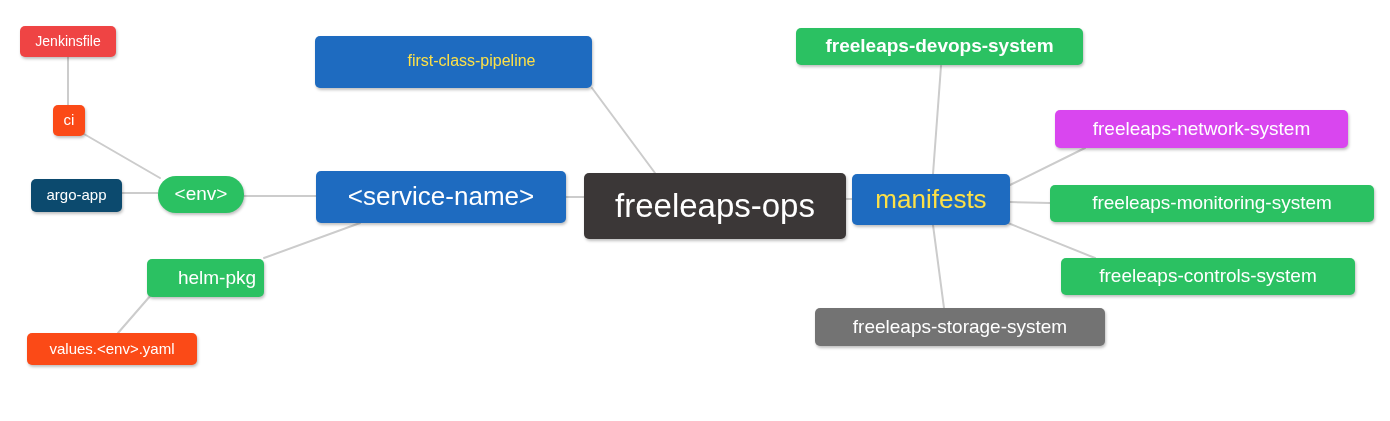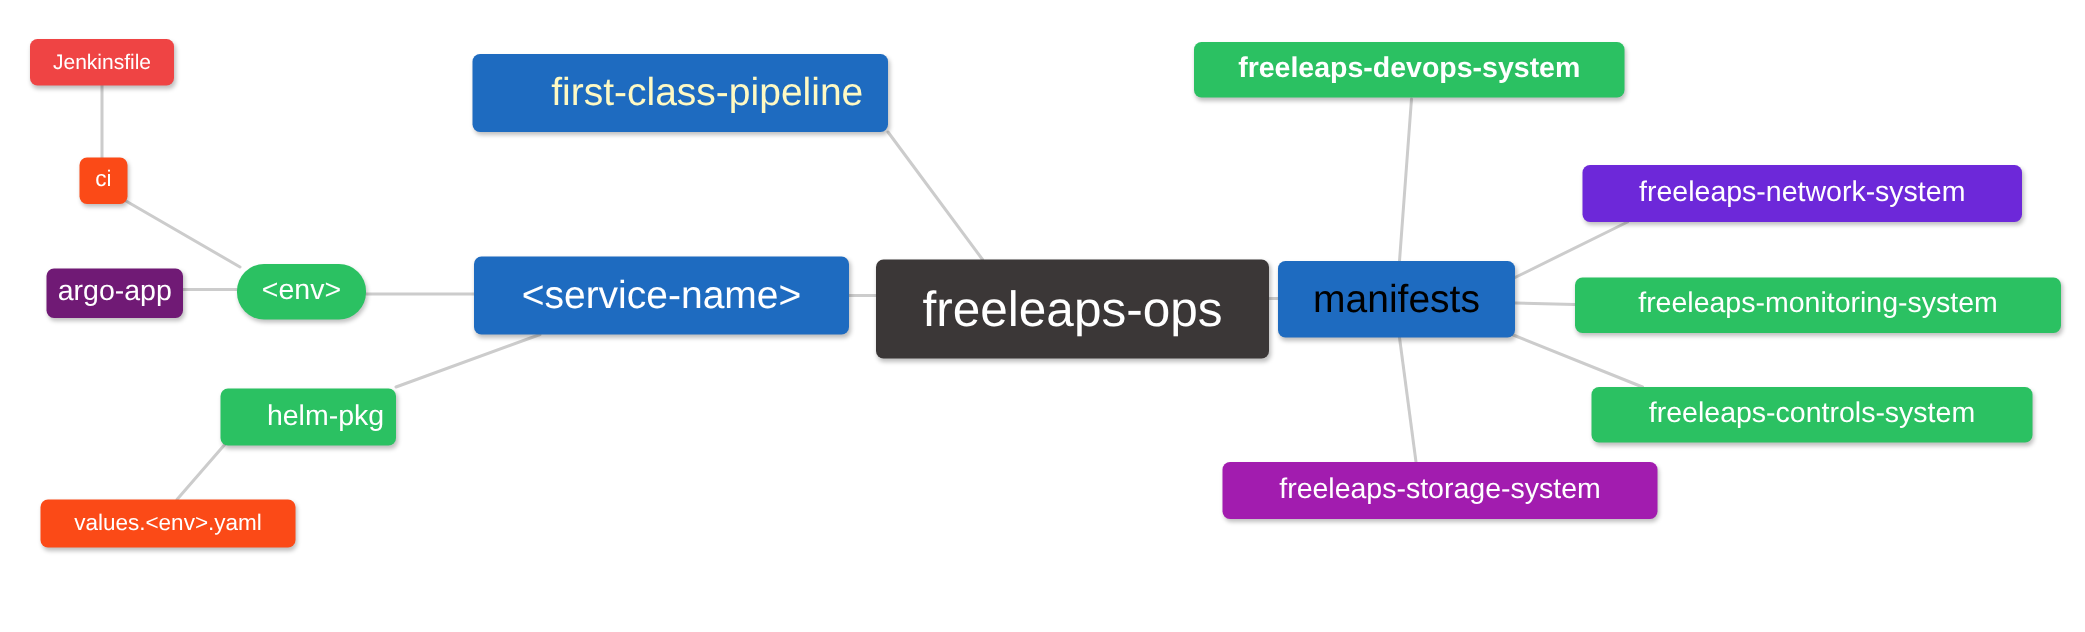--- a/index.html
+++ b/index.html
@@ -53,27 +53,27 @@
       <line x1="846" y1="199" x2="852" y2="199" stroke="#cccccc" stroke-width="2" stroke-linecap="round"></line>
       <line x1="933" y1="174" x2="941" y2="66" stroke="#cccccc" stroke-width="2" stroke-linecap="round"></line>
       <line x1="1010" y1="185" x2="1085" y2="148" stroke="#cccccc" stroke-width="2" stroke-linecap="round"></line>
       <line x1="1010" y1="202" x2="1050" y2="203" stroke="#cccccc" stroke-width="2" stroke-linecap="round"></line>
       <line x1="1008" y1="223" x2="1095" y2="258" stroke="#cccccc" stroke-width="2" stroke-linecap="round"></line>
       <line x1="933" y1="225" x2="944" y2="308" stroke="#cccccc" stroke-width="2" stroke-linecap="round"></line>
     </svg>
   <div id="nodes">
       <div class="node" style="left: 20px; top: 26px; width: 96px; height: 31px; font-size: 14px; background: #ef4444; color: rgb(255, 255, 255);">Jenkinsfile</div>
       <div class="node" style="left: 53px; top: 105px; width: 32px; height: 31px; font-size: 15px; background: rgb(251, 74, 23); color: rgb(255, 255, 255);">ci</div>
-      <div class="node" style="left: 31px; top: 179px; width: 91px; height: 33px; font-size: 19px; background: #701a75; color: rgb(255, 255, 255);">argo-app</div>
+      <div class="node" style="left: 31px; top: 179px; width: 91px; height: 33px; font-size: 15px; background: #0c4a6e; color: rgb(255, 255, 255);">argo-app</div>
       <div class="node" style="left: 158px; top: 176px; width: 86px; height: 37px; font-size: 19px; background: rgb(43, 193, 98); color: rgb(255, 255, 255); border-radius: 18px;">&lt;env&gt;</div>
       <div class="node" style="left: 147px; top: 259px; width: 117px; height: 38px; font-size: 19px; background: rgb(43, 193, 98); color: rgb(255, 255, 255); padding-left: 23px;">helm-pkg</div>
       <div class="node" style="left: 8px; top: 333px; width: 170px; height: 32px; font-size: 15px; background: rgb(251, 74, 23); color: rgb(255, 255, 255); margin-left: 19px;">values.&lt;env&gt;.yaml</div>
-      <div class="node" style="left: 315px; top: 36px; width: 277px; height: 52px; font-size: 26px; background: rgb(30, 107, 192); color: #fef9c3; padding-left: 36px;">first-class-pipeline</div>
+      <div class="node" style="left: 315px; top: 36px; width: 277px; height: 52px; font-size: 16px; background: rgb(30, 107, 192); color: #fde047; padding-left: 36px;">first-class-pipeline</div>
       <div class="node" style="left: 316px; top: 171px; width: 250px; height: 52px; font-size: 26px; background: rgb(30, 107, 192); color: rgb(255, 255, 255);">&lt;service-name&gt;</div>
       <div class="node" style="left: 584px; top: 173px; width: 262px; height: 66px; font-size: 33px; background: rgb(59, 55, 55); color: rgb(255, 255, 255);">freeleaps-ops</div>
-      <div class="node" style="left: 852px; top: 174px; width: 158px; height: 51px; font-size: 26px; background: rgb(30, 107, 192); color: #000000;">manifests</div>
+      <div class="node" style="left: 852px; top: 174px; width: 158px; height: 51px; font-size: 26px; background: rgb(30, 107, 192); color: #fde047;">manifests</div>
       <div class="node" style="left: 796px; top: 28px; width: 287px; height: 37px; font-size: 19px; background: rgb(43, 193, 98); color: rgb(255, 255, 255); font-weight: bold;">freeleaps-devops-system</div>
-      <div class="node" style="left: 1055px; top: 110px; width: 293px; height: 38px; font-size: 19px; background: #6d28d9; color: rgb(255, 255, 255);">freeleaps-network-system</div>
+      <div class="node" style="left: 1055px; top: 110px; width: 293px; height: 38px; font-size: 19px; background: #d946ef; color: rgb(255, 255, 255);">freeleaps-network-system</div>
       <div class="node" style="left: 1050px; top: 185px; width: 324px; height: 37px; font-size: 19px; background: rgb(43, 193, 98); color: rgb(255, 255, 255);">freeleaps-monitoring-system</div>
       <div class="node" style="left: 1061px; top: 258px; width: 294px; height: 37px; font-size: 19px; background: rgb(43, 193, 98); color: rgb(255, 255, 255);">freeleaps-controls-system</div>
-      <div class="node" style="left: 815px; top: 308px; width: 290px; height: 38px; font-size: 19px; background: #a21caf; color: rgb(255, 255, 255);">freeleaps-storage-system</div>
+      <div class="node" style="left: 815px; top: 308px; width: 290px; height: 38px; font-size: 19px; background: #737373; color: rgb(255, 255, 255);">freeleaps-storage-system</div>
     </div>
 </div>
 
 </body></html>

